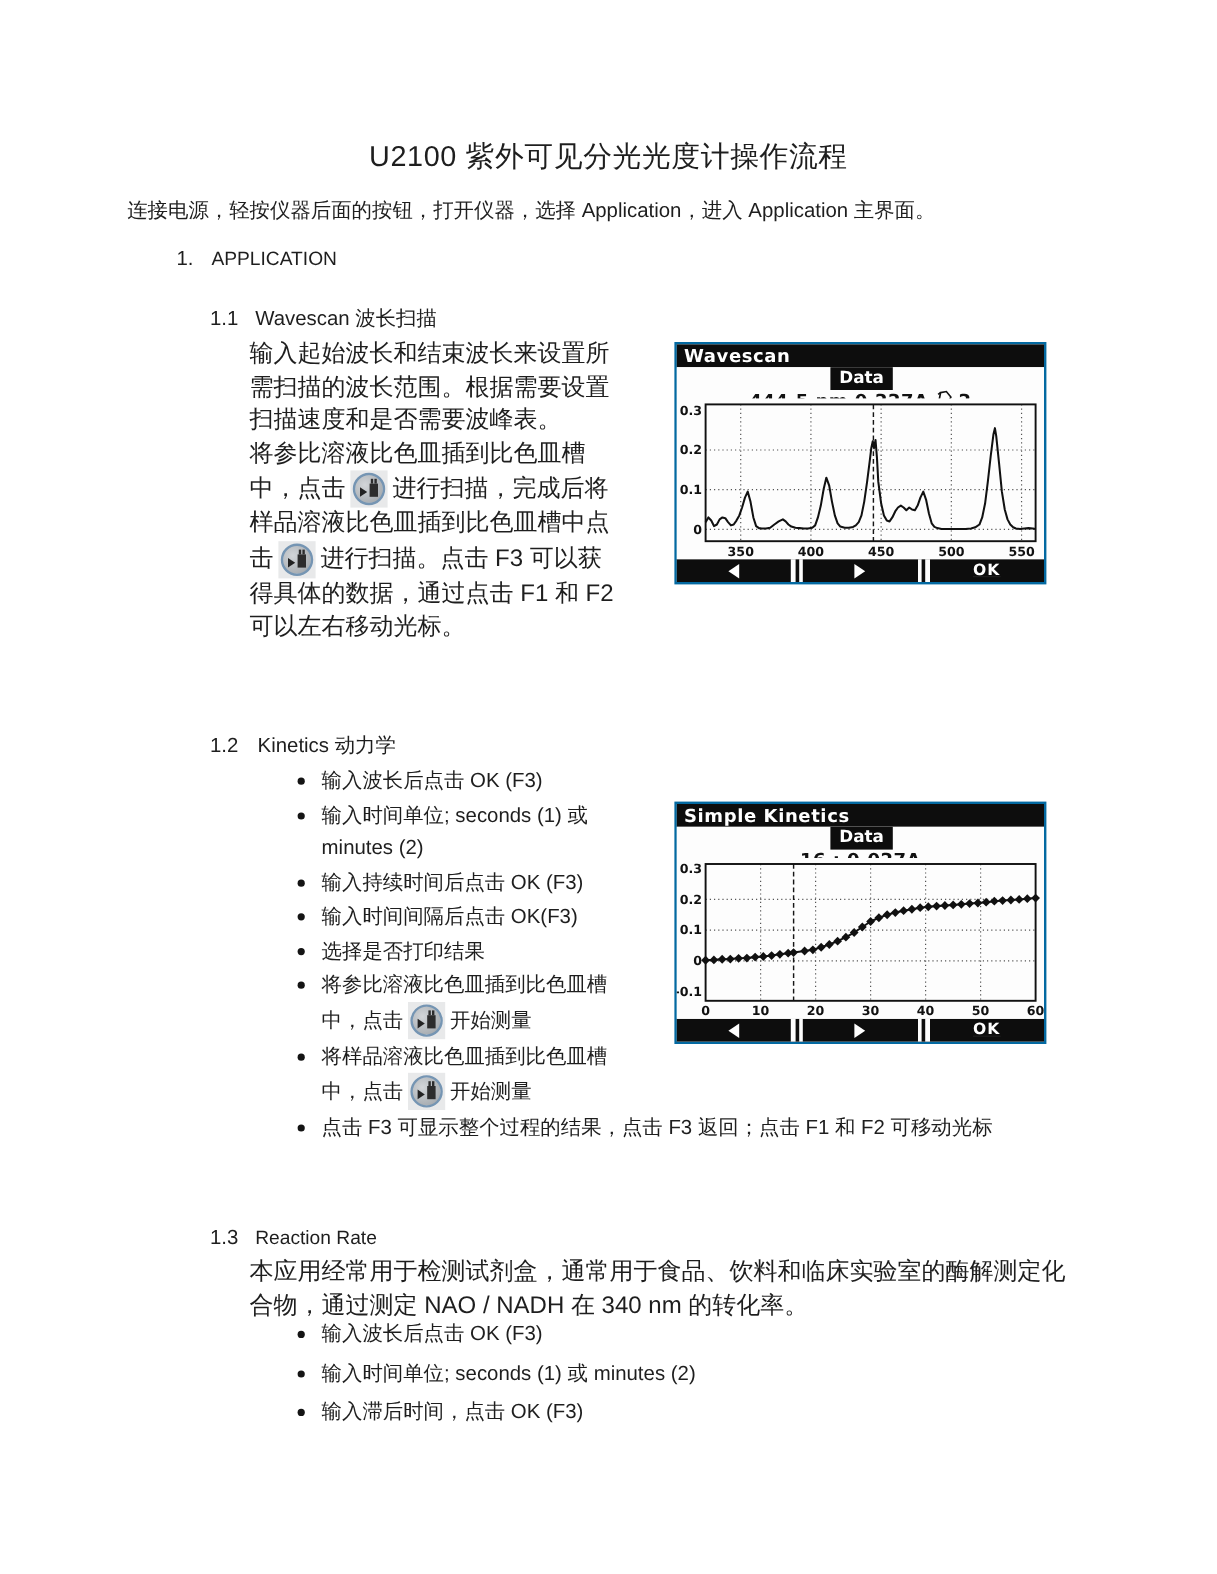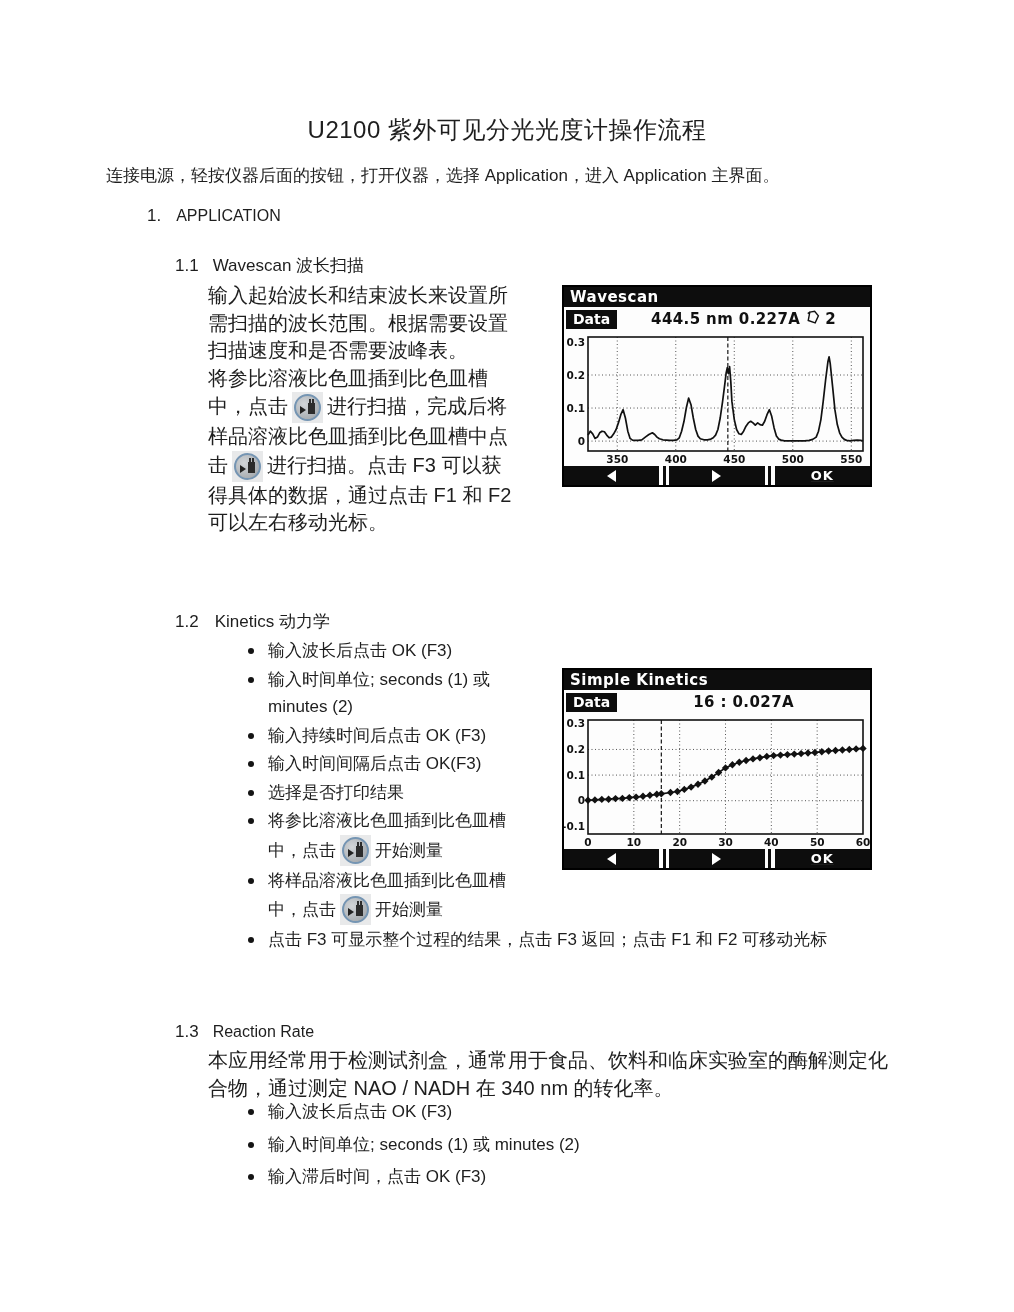--- a/index.html
+++ b/index.html
@@ -26,25 +26,25 @@
   .startbtn{display:inline-block;width:31px;height:31px;background:#e8e9ea;vertical-align:-10px;margin:0 4px;}
   .sb-circle{display:block;width:27px;height:27px;margin:2px;border-radius:50%;box-sizing:border-box;
              background:radial-gradient(circle at 35% 35%, #d2d5d8, #9aa0a5);border:2px solid #7595b3;position:relative;}
   .sb-cuvette{position:absolute;left:12px;top:7px;width:7px;height:11px;background:#2c2c2c;}
   .sb-cuvette::before{content:"";position:absolute;top:-4px;left:1px;width:2px;height:4px;background:#2c2c2c;}
   .sb-cuvette::after{content:"";position:absolute;top:-4px;left:4px;width:2px;height:4px;background:#2c2c2c;}
   .sb-arrow{position:absolute;left:4px;top:10px;width:0;height:0;
             border-top:4px solid transparent;border-bottom:4px solid transparent;border-left:6px solid #222;}
 
   
-  .screen{width:310px;height:202px;box-sizing:border-box;border:2px solid #000000;background:#fdfdfd;
+  .screen{width:310px;height:202px;box-sizing:border-box;border:2px solid #0369a1;background:#fdfdfd;
           display:flex;flex-direction:column;font-family:"DejaVu Sans",sans-serif;}
   .titlebar{height:20px;background:#0d0d0d;color:#fff;font-size:15px;font-weight:bold;
             padding:0 6px;display:flex;align-items:center;letter-spacing:0.5px;}
-  .scr-header{height:26px;display:flex;align-items:center;background:#fdfdfd;}
+  .scr-header{height:26px;display:flex;align-items:center;background:#fdfdfd;flex-direction:column;}
   .data-badge{background:#0d0d0d;color:#fff;font-weight:bold;font-size:14px;padding:1px 7px 2px;margin-left:2px;}
   .readout{flex:1;display:flex;justify-content:center;gap:5px;
            font-weight:bold;font-size:15px;color:#111;letter-spacing:0.4px;}
   .chartzone{flex:1;position:relative;background:#fdfdfd;}
   .chartzone svg{display:block;}
   .grid{stroke:#555;stroke-width:1;stroke-dasharray:1 2.5;fill:none;}
   .cursor{stroke:#161616;stroke-width:1.2;stroke-dasharray:4 2.5;fill:none;}
   .frame{fill:none;stroke:#111;stroke-width:1.6;}
   .curve{fill:none;stroke:#111;stroke-width:1.7;stroke-linejoin:round;}
   .mk{fill:#111;}

